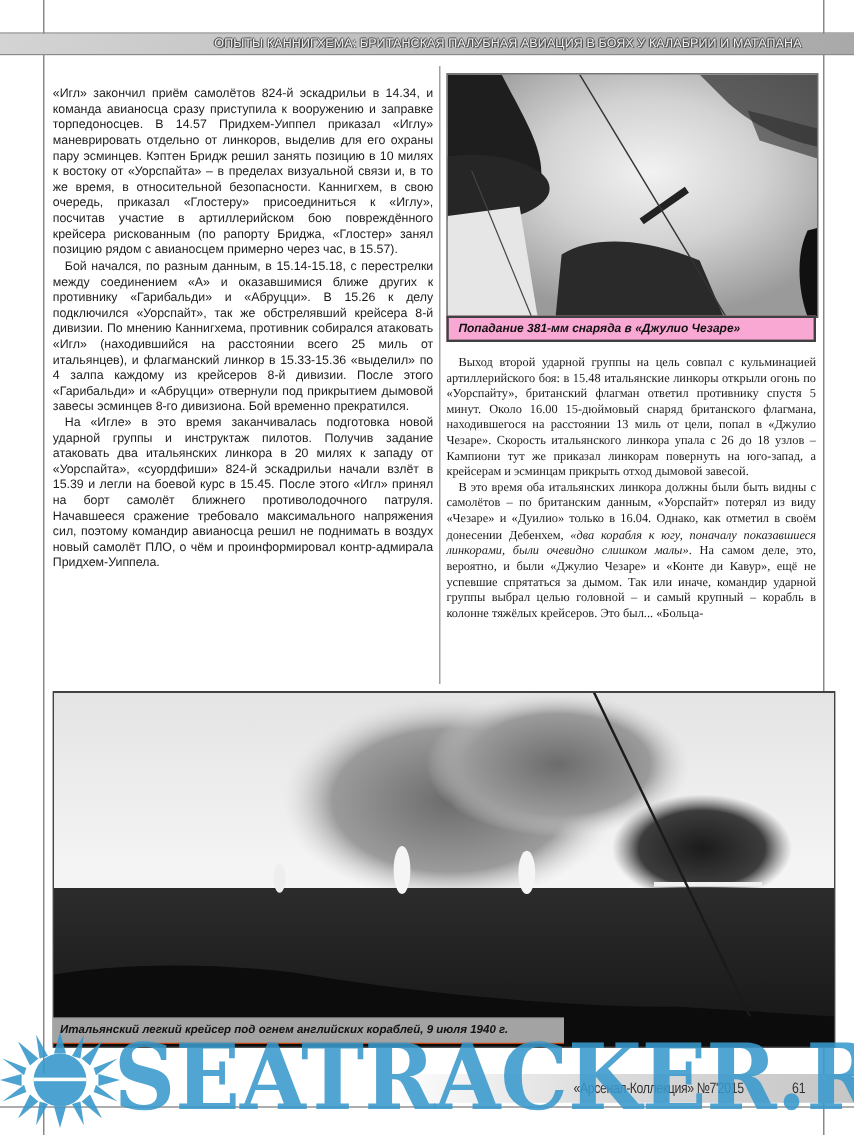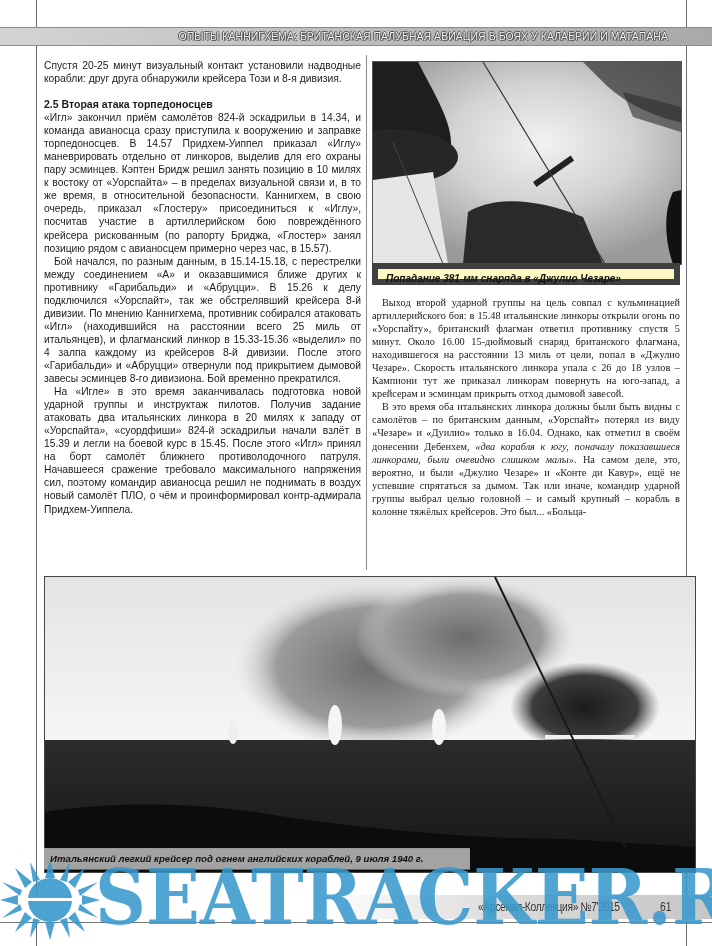--- a/index.html
+++ b/index.html
@@ -35,21 +35,21 @@
   .right-col { left: 372px; top: 296px; width: 308px; font-family: Liberation Serif, serif; }
   .col-divider { position: absolute; left: 366px; top: 55px; height: 515px; width: 1px; background: #8a8a8a; }
 
   .photo-top {
     position: absolute; left: 372px; top: 61px; width: 308px; height: 202px;
     border: 1px solid #555; overflow: hidden;
     background: radial-gradient(ellipse at 55% 45%, #d9d9d9 0%, #bdbdbd 35%, #8c8c8c 70%, #4a4a4a 100%);
   }
   .caption-top {
     position: absolute; left: 372px; top: 263px; width: 308px; height: 22px;
-    background: #fef9c3; border: 6px solid #404040; box-sizing: border-box;
+    background: #f9a8d4; border: 2px solid #404040; box-sizing: border-box;
     font-size: 10px; font-weight: bold; font-style: italic; line-height: 20px;
     padding-left: 8px; color: #111;
   }
   .photo-big {
     position: absolute; left: 44px; top: 576px; width: 650px; height: 295px;
     border: 1px solid #444; overflow: hidden; background: #111;
   }
   .caption-big {
     position: absolute; left: 44px; top: 848px; width: 420px; height: 20px;
     background: #a3a3a3; border-top: 1px solid #999; border-bottom: 1px solid #c2410c;
@@ -80,23 +80,21 @@
 <body>
 
 <div class="vrule" style="left:36px;"></div>
 <div class="vrule" style="left:686px;"></div>
 <div class="hrule" style="top:922px;"></div>
 
 <div class="header-bar"></div>
 <div class="header-title">ОПЫТЫ КАННИГХЕМА: БРИТАНСКАЯ ПАЛУБНАЯ АВИАЦИЯ В БОЯХ У КАЛАБРИИ И МАТАПАНА</div>
 
 <div class="col left-col">
-  <p>Спустя 20-25 минут визуальный контакт установили надводные корабли: друг друга обнаружили крейсера Този и 8-я дивизия.</p>
   <div class="gap"></div>
-  <h3>2.5 Вторая атака торпедоносцев</h3>
   <p>«Игл» закончил приём самолётов 824-й эскадрильи в 14.34, и команда авианосца сразу приступила к вооружению и заправке торпедоносцев. В 14.57 Придхем-Уиппел приказал «Иглу» маневрировать отдельно от линкоров, выделив для его охраны пару эсминцев. Кэптен Бридж решил занять позицию в 10 милях к востоку от «Уорспайта» – в пределах визуальной связи и, в то же время, в относительной безопасности. Каннигхем, в свою очередь, приказал «Глостеру» присоединиться к «Иглу», посчитав участие в артиллерийском бою повреждённого крейсера рискованным (по рапорту Бриджа, «Глостер» занял позицию рядом с авианосцем примерно через час, в 15.57).</p>
   <p class="indent">Бой начался, по разным данным, в 15.14-15.18, с перестрелки между соединением «А» и оказавшимися ближе других к противнику «Гарибальди» и «Абруцци». В 15.26 к делу подключился «Уорспайт», так же обстрелявший крейсера 8-й дивизии. По мнению Каннигхема, противник собирался атаковать «Игл» (находившийся на расстоянии всего 25 миль от итальянцев), и флагманский линкор в 15.33-15.36 «выделил» по 4 залпа каждому из крейсеров 8-й дивизии. После этого «Гарибальди» и «Абруцци» отвернули под прикрытием дымовой завесы эсминцев 8-го дивизиона. Бой временно прекратился.</p>
   <p class="indent">На «Игле» в это время заканчивалась подготовка новой ударной группы и инструктаж пилотов. Получив задание атаковать два итальянских линкора в 20 милях к западу от «Уорспайта», «суордфиши» 824-й эскадрильи начали взлёт в 15.39 и легли на боевой курс в 15.45. После этого «Игл» принял на борт самолёт ближнего противолодочного патруля. Начавшееся сражение требовало максимального напряжения сил, поэтому командир авианосца решил не поднимать в воздух новый самолёт ПЛО, о чём и проинформировал контр-адмирала Придхем-Уиппела.</p>
 </div>
 
 <div class="col-divider"></div>
 
 <div class="photo-top">
   <svg width="308" height="202" viewBox="0 0 308 202">
     <defs>

